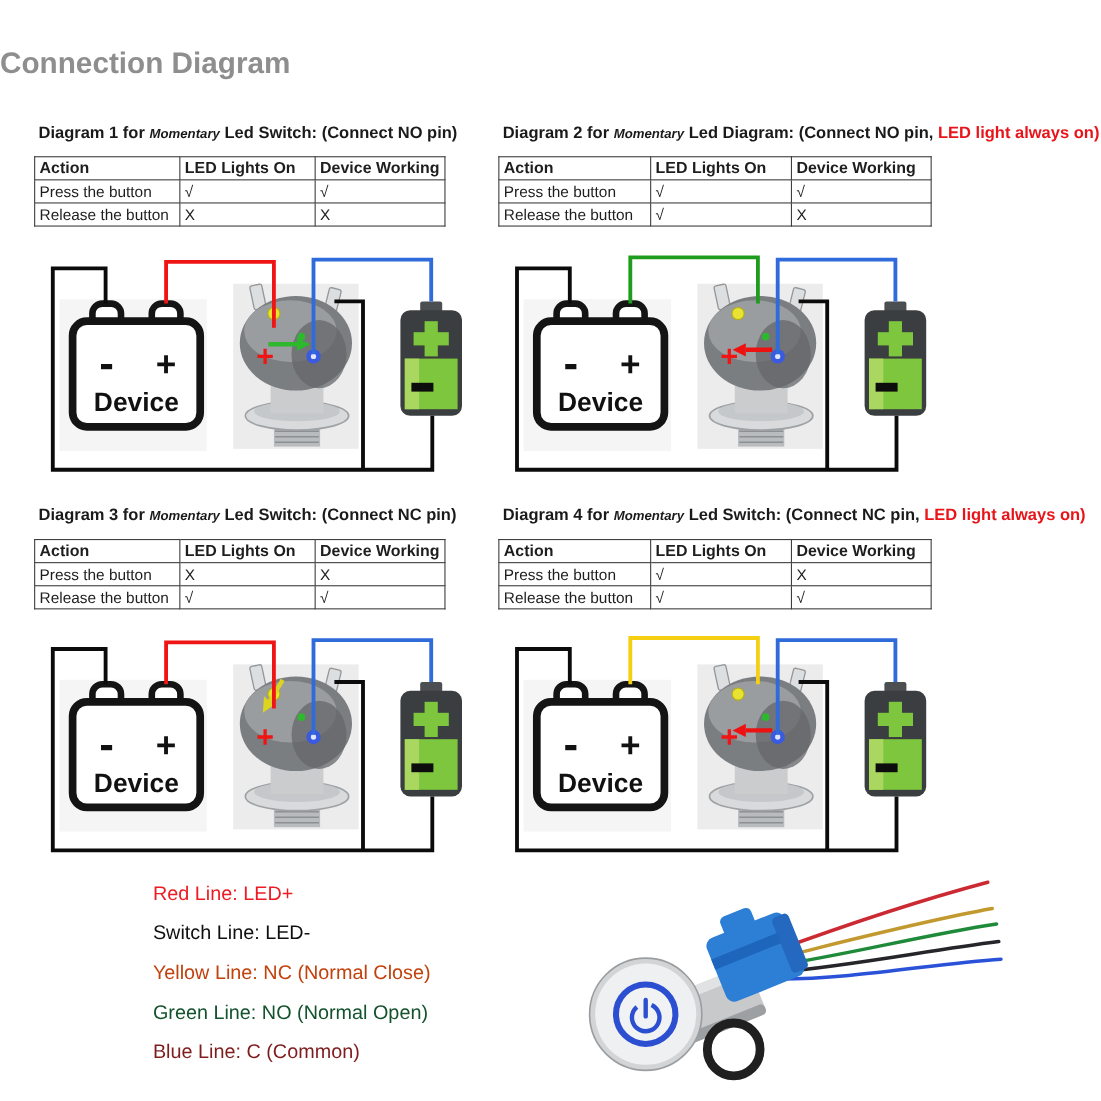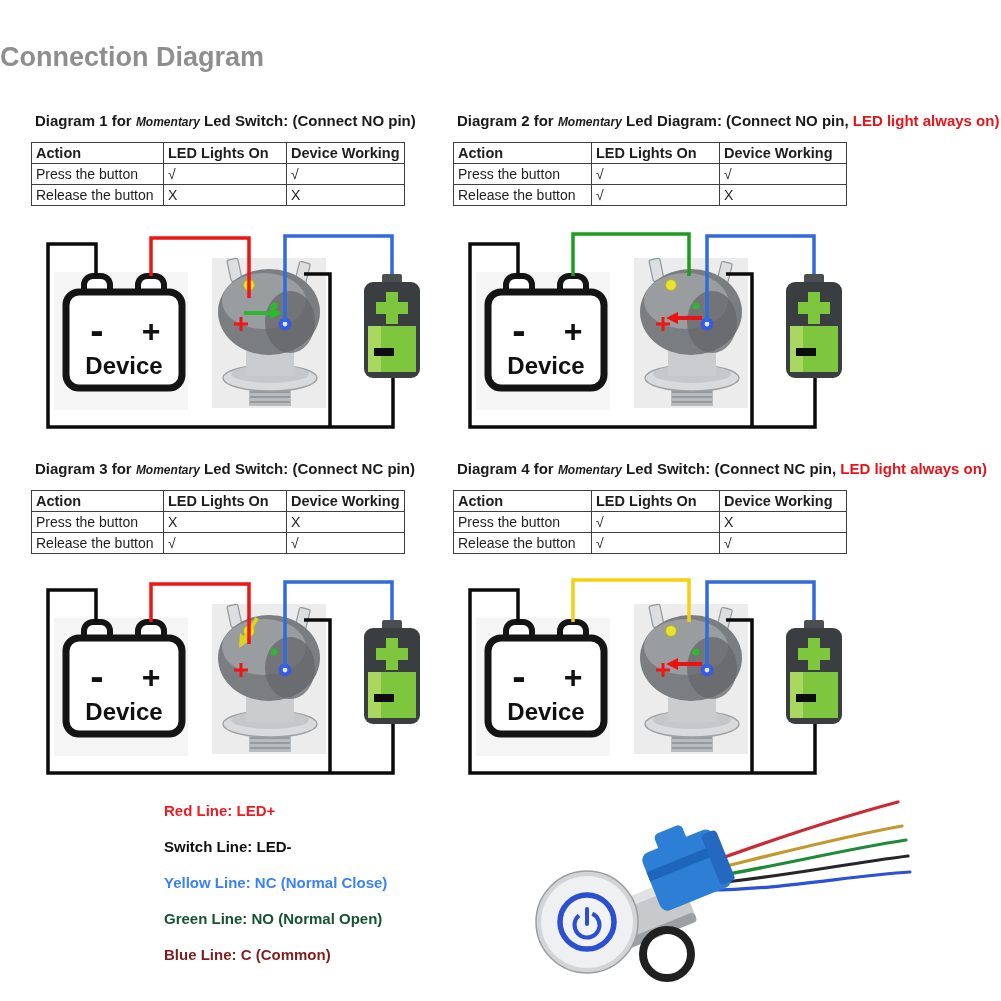--- a/index.html
+++ b/index.html
@@ -14,21 +14,21 @@
   table.tt{position:absolute;top:30px;left:3px;border-collapse:collapse;
            font-size:14px;color:#1e1e1e;table-layout:fixed;background:#fff;padding-left:32px;}
   .tt th,.tt td{border:1.5px solid #3f3f3f;padding:0 4px;height:20px;
                 text-align:left;overflow:hidden;white-space:nowrap;}
   .tt th{font-weight:bold;font-size:14.5px;}
   .tt col.c1{width:132px}.tt col.c2{width:123px}.tt col.c3{width:113px}
   .panel.wide .tt col.c1{width:138px}.panel.wide .tt col.c2{width:128px}
   .panel.wide .tt col.c3{width:127px}
   svg.wiring{position:absolute;left:0;width:420px;height:225px;}
   .panel.upper svg.wiring{top:110px;} .panel.lower svg.wiring{top:108px;}
-  .legend-item{position:absolute;left:164px;font-size:15px;font-weight:bold;
+  .legend-item{position:absolute;left:139px;font-size:18px;font-weight:normal;
                white-space:nowrap;}
   svg.photo{position:absolute;left:530px;top:782px;width:400px;height:215px;}
 </style>
 </head>
 <body>
 
 <div class="canvas">
 
   <div class="title">Connection Diagram</div>
 
@@ -332,21 +332,21 @@
         <polyline points="68,54 68,22 20,22 20,205 365,205 365,156" fill="none" stroke="#0b0b0b" stroke-width="3.5" stroke-linejoin="miter"></polyline>
         <polyline points="276,52 302,52 302,205" fill="none" stroke="#0b0b0b" stroke-width="3.5" stroke-linejoin="miter"></polyline>
         <polyline points="123,54 123,12 239,12 239,54" fill="none" stroke="#f5cf11" stroke-width="3.5" stroke-linejoin="miter"></polyline>
         <polyline points="257,100 257,14 364,14 364,52" fill="none" stroke="#2f6bdb" stroke-width="3.5" stroke-linejoin="miter"></polyline>
       </svg>
   </section>
 
   <div>
     <div class="legend-item" style="top: 802px; color: rgb(237, 28, 36);">Red Line: LED+</div>
     <div class="legend-item" style="top: 838px; color: rgb(16, 16, 16);">Switch Line: LED-</div>
-    <div class="legend-item" style="top: 874px; color: #3b82f6;">Yellow Line: NC (Normal Close)</div>
+    <div class="legend-item" style="top: 874px; color: #c2410c;">Yellow Line: NC (Normal Close)</div>
     <div class="legend-item" style="top: 910px; color: #14532d;">Green Line: NO (Normal Open)</div>
     <div class="legend-item" style="top: 946px; color: #7f1d1d;">Blue Line: C (Common)</div>
   </div>
 
   <svg class="photo" id="photoSvg" viewBox="0 0 400 215">
       <path d="M170,84 C230,62 300,38 368,20" fill="none" stroke="#cc2a33" stroke-width="3.2" stroke-linecap="round"></path>
       <path d="M172,90 C238,74 306,56 372,44" fill="none" stroke="#c2992e" stroke-width="3.2" stroke-linecap="round"></path>
       <path d="M174,96 C240,86 310,68 376,58" fill="none" stroke="#1f8b3a" stroke-width="3.2" stroke-linecap="round"></path>
       <path d="M176,102 C244,96 314,82 378,74" fill="none" stroke="#26262a" stroke-width="3.2" stroke-linecap="round"></path>
       <path d="M178,108 C248,108 318,94 380,90" fill="none" stroke="#2a52d8" stroke-width="3.2" stroke-linecap="round"></path>

